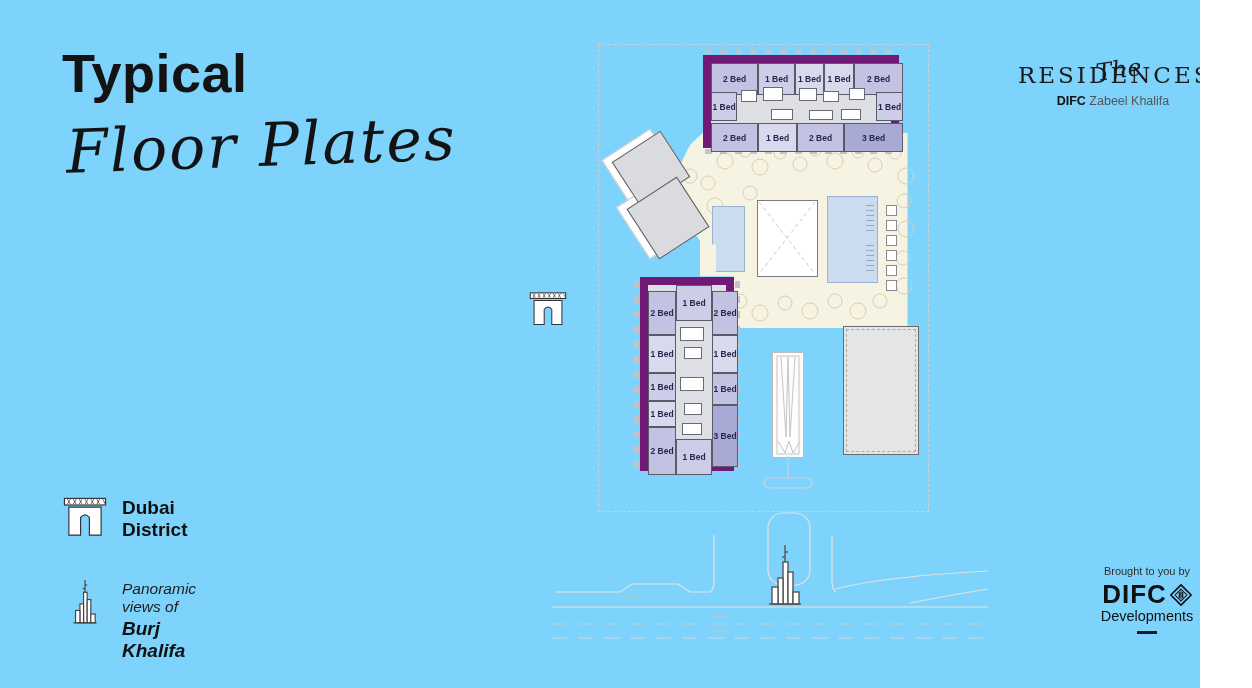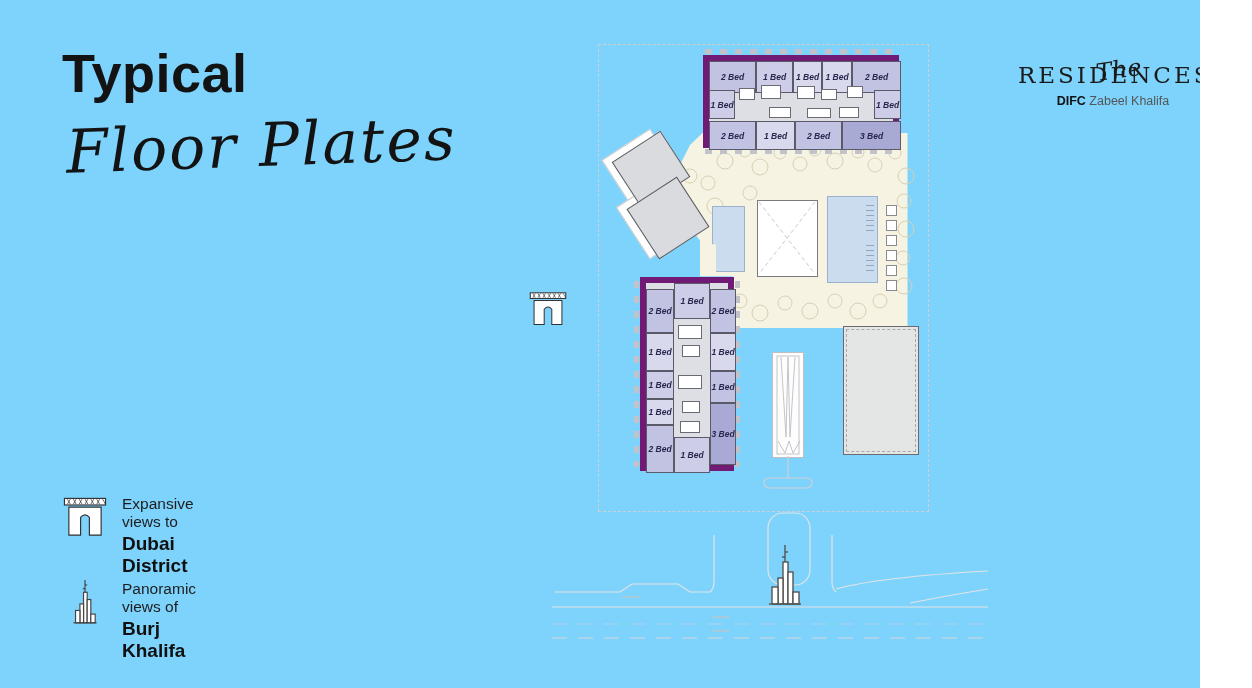--- a/index.html
+++ b/index.html
@@ -32,21 +32,21 @@
              display:inline-flex;align-items:center;gap:3px;margin-top:2px;}
   .foot-dev{font-size:14.5px;color:#111;margin-top:-2px;}
   .foot-dash{width:20px;height:3px;background:#1c1c1c;margin:7px auto 0;}
 
   
   .boundary{border:1.5px dashed #cfcfcf;}
   .courtyard{background:#f6f3e2;
     clip-path:polygon(17% 1%,99% 1%,99% 99%,29% 99%,29% 73%,16% 73%,16% 55%,2% 32%,12% 7%);}
   .gray-bldg{background:#d9dbdf;border:1.5px solid #5c5c60;}
   .gray-shadow{background:#ffffff;border:1px solid #c9c9c9;}
-  .wing{border:6px solid #701a75;background:#dedee5;font-style:italic;}
+  .wing{border:8px solid #701a75;background:#dedee5;}
   .unit{position:absolute;display:flex;align-items:center;justify-content:center;
         font-size:8.5px;font-weight:700;color:#27274e;border:1px solid #5a5a68;box-sizing:border-box;}
   .u1{background:#d9d9ee;}
   .u1b{background:#cdcde8;}
   .u2{background:#c2c3e3;}
   .u3{background:#a8aad5;}
   .core{position:absolute;background:#fff;border:1px solid #6a6a74;box-sizing:border-box;}
   .ticks-h{height:5px;background:repeating-linear-gradient(90deg,#c2c2c9 0 7px,transparent 7px 15px);}
   .ticks-v{width:5px;background:repeating-linear-gradient(180deg,#c2c2c9 0 7px,transparent 7px 15px);}
   .pool{background:#cadcee;border:1px solid #9ab2cd;}
@@ -299,41 +299,57 @@
       <svg style="position:absolute;left:0;top:2px;" width="44" height="44" viewBox="0 0 60 60">
         <g fill="#ffffff" stroke="#333" stroke-width="1.6">
           <rect x="2" y="6" width="56" height="9"></rect>
           <path d="M8,18 V56 H24 V32 q6,-7 12,0 V56 H52 V18 Z"></path>
         </g>
         <g stroke="#333" stroke-width="1">
           <path d="M6,7 l4,7 M10,7 l-4,7 M14,7 l4,7 M18,7 l-4,7 M22,7 l4,7 M26,7 l-4,7 M30,7 l4,7 M34,7 l-4,7 M38,7 l4,7 M42,7 l-4,7 M46,7 l4,7 M50,7 l-4,7 M54,7 l4,7"></path>
         </g>
       </svg>
       <div style="position:absolute;left:59px;top:3px;">
-        <div class="leg-line1">Expansive views to</div>
         <div class="leg-line2">Dubai District</div>
       </div>
     </div>
     <div style="position:relative;height:70px;margin-top:6px;">
       <svg style="position:absolute;left:6px;top:0px;" width="32" height="62" viewBox="0 0 44 68">
         <g fill="#ffffff" stroke="#444" stroke-width="1.6">
           <rect x="20" y="22" width="5" height="42"></rect>
           <rect x="15" y="38" width="5" height="26"></rect>
           <rect x="25" y="32" width="5" height="32"></rect>
           <rect x="9" y="47" width="6" height="17"></rect>
           <rect x="30" y="52" width="6" height="12"></rect>
         </g>
         <g fill="none" stroke="#444" stroke-width="1.6">
           <line x1="22" y1="22" x2="22" y2="5"></line>
           <line x1="22" y1="12" x2="25" y2="12"></line>
           <line x1="22" y1="17" x2="19" y2="17"></line>
           <line x1="6" y1="64" x2="38" y2="64"></line>
         </g>
       </svg>
-      <div style="position:absolute;left:59px;top:10px;">
+      <div style="position:absolute;left:59px;top:10px;font-style:italic;">
         <div class="leg-line1">Panoramic views of</div>
         <div class="leg-line2">Burj Khalifa</div>
       </div>
     </div>
   </div>
 
+  <div class="abs foot" style="left:1082px;top:565px;">
+    <div class="foot-tag">Brought to you by</div>
+    <div class="foot-difc">
+      <span>DIFC</span>
+      <svg width="22" height="22" viewBox="0 0 26 26">
+        <g fill="none" stroke="#111">
+          <path d="M13,1 L25,13 L13,25 L1,13 Z" stroke-width="2"></path>
+          <path d="M13,6 L20,13 L13,20 L6,13 Z" stroke-width="1.2"></path>
+          <line x1="11" y1="9.5" x2="11" y2="16.5" stroke-width="1.4"></line>
+          <line x1="13" y1="8.5" x2="13" y2="17.5" stroke-width="1.4"></line>
+          <line x1="15" y1="9.5" x2="15" y2="16.5" stroke-width="1.4"></line>
+        </g>
+      </svg>
+    </div>
+    <div class="foot-dev">Developments</div>
+    <div class="foot-dash"></div>
+  </div>
 
 </div>
 
 </body></html>

